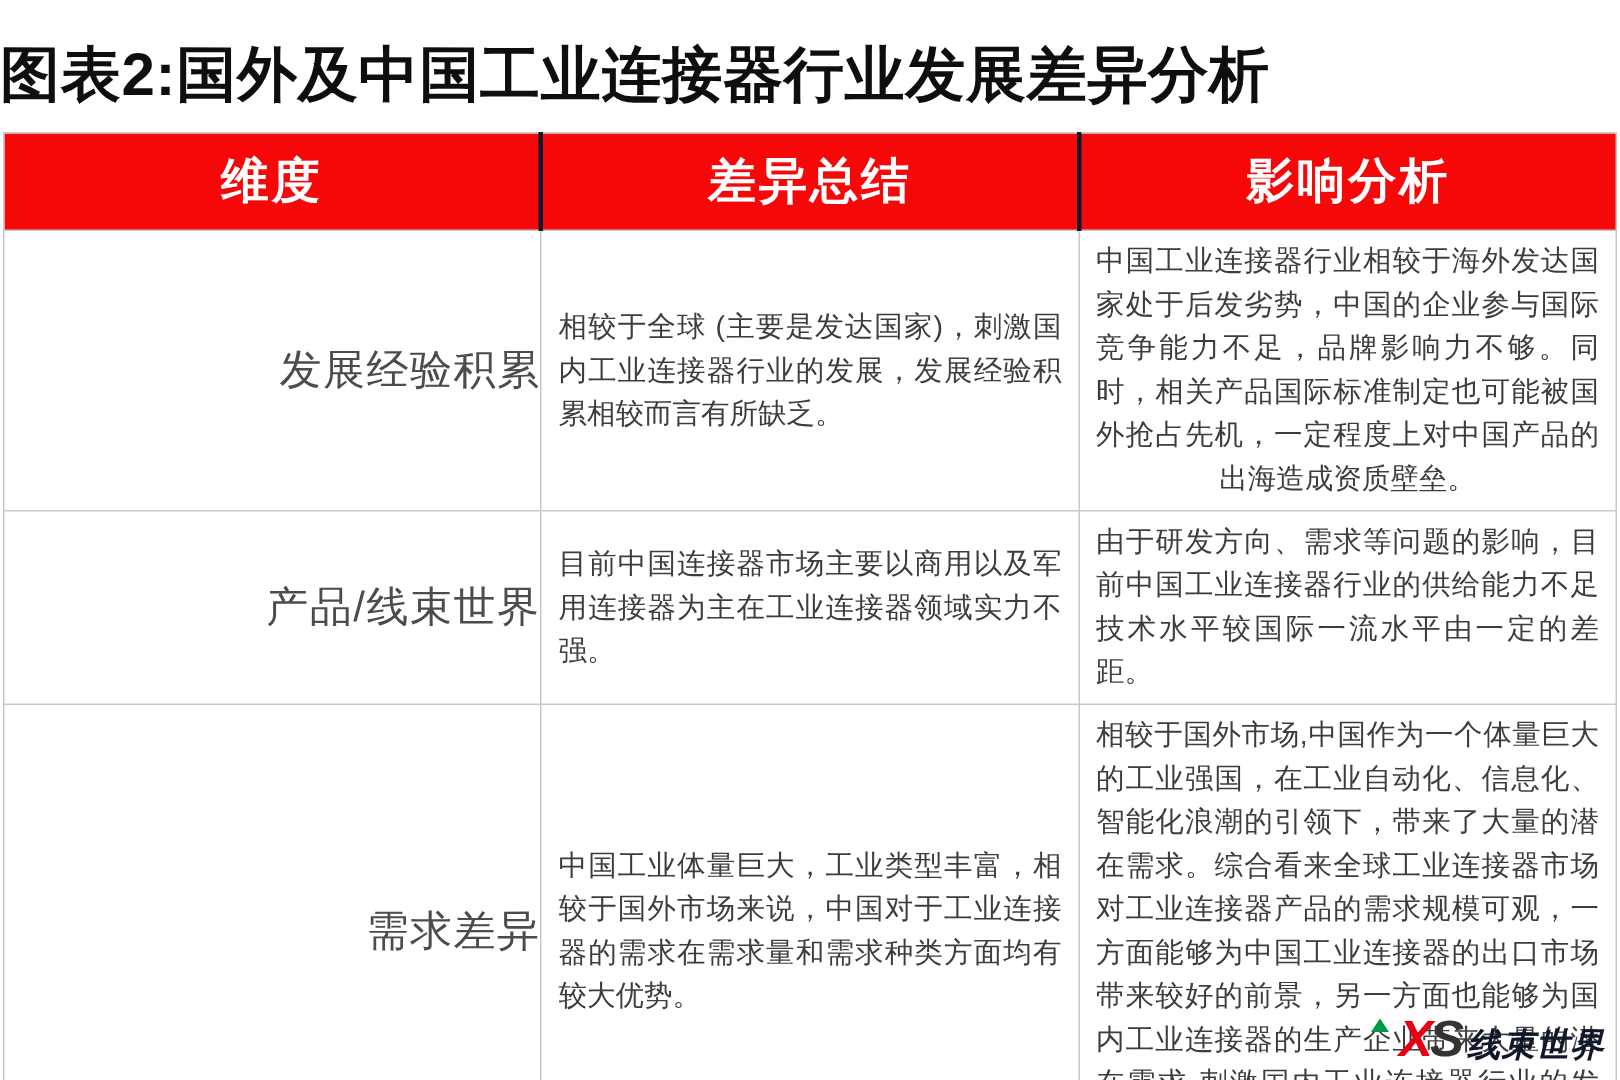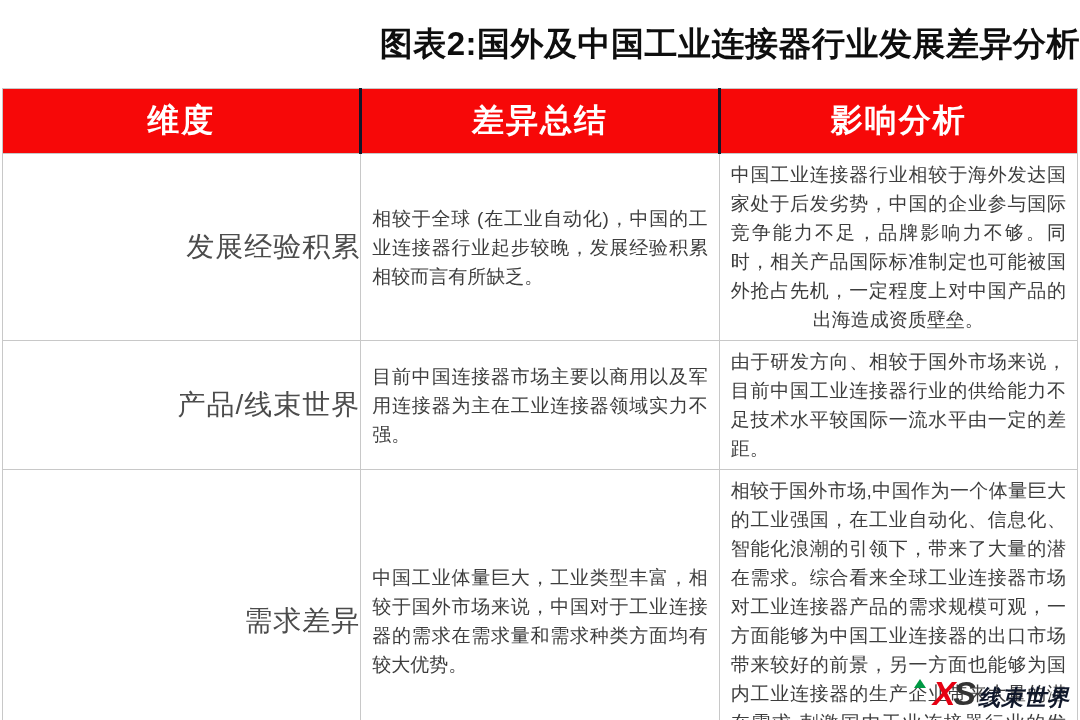--- a/index.html
+++ b/index.html
@@ -8,22 +8,22 @@
     position: relative;
     width: 1080px;
     height: 720px;
     background: #ffffff;
     font-family: "Liberation Sans", "DejaVu Sans", sans-serif;
     overflow: hidden;
   }
   .title {
     padding-top: 22px;
     height: 88px;
-    text-align: right;
-    font-size: 33px;
+    text-align: left;
+    font-size: 40px;
     font-weight: 700;
     color: #0e0e0e;
     letter-spacing: 0.5px;
   }
   table.cmp {
     position: absolute;
     top: 88px;
     left: 2px;
     width: 1076px;
     border-collapse: collapse;
@@ -115,27 +115,27 @@
     <thead>
       <tr>
         <th>维度</th>
         <th>差异总结</th>
         <th>影响分析</th>
       </tr>
     </thead>
     <tbody>
       <tr class="r1">
         <td class="dim">发展经验积累</td>
-        <td class="txt">相较于全球 (在工业自动化)，中国的工业连接器行业起步较晚，发展经验积累相较而言有所缺乏。</td>
+        <td class="txt">相较于全球 (主要是发达国家)，刺激国内工业连接器行业的发展，发展经验积累相较而言有所缺乏。</td>
         <td class="txt last-center">中国工业连接器行业相较于海外发达国家处于后发劣势，中国的企业参与国际竞争能力不足，品牌影响力不够。同时，相关产品国际标准制定也可能被国外抢占先机，一定程度上对中国产品的出海造成资质壁垒。</td>
       </tr>
       <tr class="r2">
         <td class="dim">产品/线束世界</td>
         <td class="txt">目前中国连接器市场主要以商用以及军用连接器为主在工业连接器领域实力不强。</td>
-        <td class="txt">由于研发方向、相较于国外市场来说，目前中国工业连接器行业的供给能力不足技术水平较国际一流水平由一定的差距。</td>
+        <td class="txt">由于研发方向、需求等问题的影响，目前中国工业连接器行业的供给能力不足技术水平较国际一流水平由一定的差距。</td>
       </tr>
       <tr class="r3">
         <td class="dim">需求差异</td>
         <td class="txt">中国工业体量巨大，工业类型丰富，相较于国外市场来说，中国对于工业连接器的需求在需求量和需求种类方面均有较大优势。</td>
         <td class="txt">相较于国外市场,中国作为一个体量巨大的工业强国，在工业自动化、信息化、智能化浪潮的引领下，带来了大量的潜在需求。综合看来全球工业连接器市场对工业连接器产品的需求规模可观，一方面能够为中国工业连接器的出口市场带来较好的前景，另一方面也能够为国内工业连接器的生产企业带来大量的潜在需求.刺激国内工业连接器行业的发展。</td>
       </tr>
     </tbody>
   </table>
 
   <div class="watermark">

